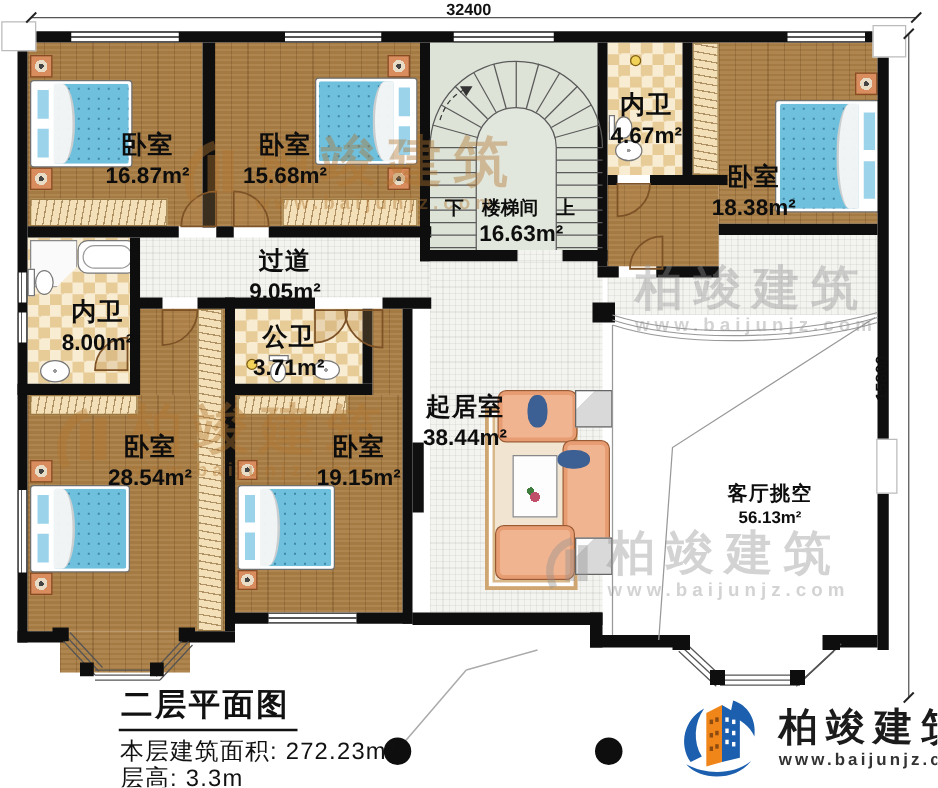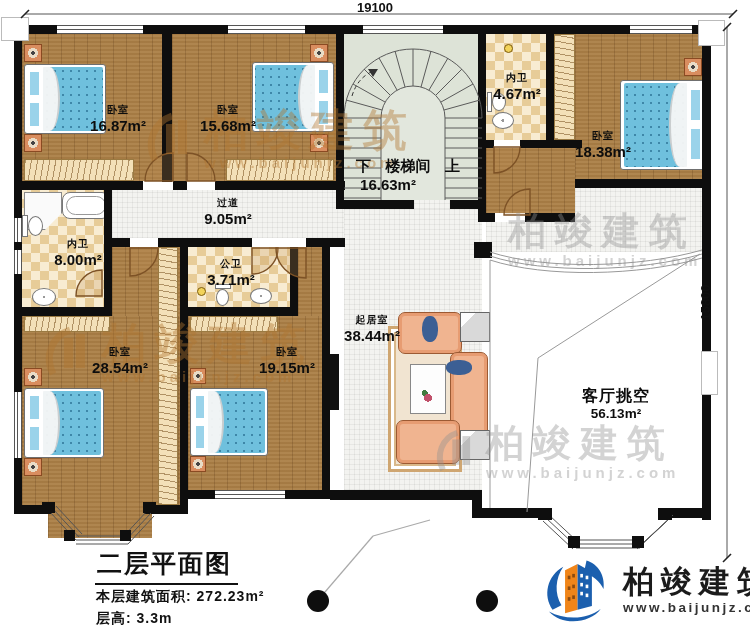--- a/index.html
+++ b/index.html
@@ -33,34 +33,34 @@
   .lamp{position:absolute;width:9px;height:9px;border:1.5px solid #7c5c10;background:#f2d35a;border-radius:50%;box-sizing:border-box;}
   .carpet{position:absolute;background:#f1e4d1;border:3px solid #cfa671;box-shadow:inset 0 0 0 3px #fff,inset 0 0 0 5px #d9b88a;}
   .ctable{position:absolute;background:#fdfdfd;border:1px solid #888;background-image:radial-gradient(circle at 50% 68%,#c0506a 0 4px,transparent 4px),radial-gradient(circle at 40% 58%,#3f7d3f 0 3px,transparent 3px);}
   .sofa{position:absolute;background:#f0b490;border:1px solid #9c5a33;border-radius:7px;box-shadow:inset 0 0 0 3px #e79c72;}
   .etable{position:absolute;background:#d9d9d9;border:1px solid #666;background-image:linear-gradient(135deg,#fdfdfd 10px,transparent 10px);}
   .person{position:absolute;background:#3c5f94;border-radius:45%;}
   .tv{position:absolute;background:#101010;}
   .column-sq{position:absolute;background:#0e0e0e;}
   
   .rlabel{position:absolute;text-align:center;color:#0d0d0d;line-height:1.25;font-weight:700;}
-  .rlabel .nm{font-size:10px;letter-spacing:1px;}
-  .rlabel .ar{font-size:15px;}
+  .rlabel .nm{font-size:20px;letter-spacing:1px;}
+  .rlabel .ar{font-size:18px;}
   .dimt{position:absolute;font-size:13px;font-weight:700;color:#111;text-align:center;}
   .stair-row{position:absolute;display:flex;justify-content:space-between;font-size:15px;font-weight:700;color:#0d0d0d;}
   
   .wm{position:absolute;display:flex;align-items:center;gap:10px;pointer-events:none;}
   .wm .big{font-size:44px;font-weight:900;letter-spacing:9px;white-space:nowrap;line-height:1;}
   .wm .url{font-size:15px;font-weight:700;letter-spacing:4px;white-space:nowrap;margin-top:2px;}
   .wm-tan{color:rgba(176,116,48,.42);}
   .wm-gray{color:rgba(145,145,145,.40);}
   .wm-sm .big{font-size:38px;}
   
   .tblock-title{position:absolute;display:flex;align-items:baseline;gap:14px;border-bottom:2px solid #111;padding:0 6px 3px 2px;font-weight:900;color:#111;font-size:25px;letter-spacing:2px;}
-  .tblock-row{position:absolute;font-size:14px;font-weight:700;color:#111;letter-spacing:1px;}
+  .tblock-row{position:absolute;font-size:19px;font-weight:400;color:#111;letter-spacing:1px;}
   
   .logo{position:absolute;display:flex;align-items:center;gap:9px;}
   .logo .lname{font-size:31px;font-weight:900;color:#1b1b1b;letter-spacing:7px;white-space:nowrap;line-height:1.1;}
   .logo .lurl{font-size:13.5px;font-weight:800;color:#333;letter-spacing:2.5px;white-space:nowrap;}
 </style>
 </head>
 <body>
 
 <div class="stage">
 
@@ -361,21 +361,21 @@
   </div>
   <div class="rlabel" style="left:178px;top:104px;width:100px">
     <div class="nm">卧室</div>
     <div class="ar">15.68m²</div>
   </div>
   <div class="stair-row" style="left:356px;top:157px;width:104px">
     <span>下</span>
     <span>楼梯间</span>
     <span>上</span>
   </div>
-  <div class="rlabel" style="left:336px;top:176px;width:104px">
+  <div class="rlabel" style="left:365px;top:176px;width:104px">
     <div class="ar">16.63m²</div>
   </div>
   <div class="rlabel" style="left:486px;top:72px;width:62px">
     <div class="nm">内卫</div>
     <div class="ar">4.67m²</div>
   </div>
   <div class="rlabel" style="left:558px;top:130px;width:90px">
     <div class="nm">卧室</div>
     <div class="ar">18.38m²</div>
   </div>
@@ -401,21 +401,21 @@
   </div>
   <div class="rlabel" style="left:330px;top:314px;width:84px">
     <div class="nm">起居室</div>
     <div class="ar">38.44m²</div>
   </div>
   <div class="rlabel" style="left:568px;top:386px;width:96px">
     <div class="nm" style="font-size:16px">客厅挑空</div>
     <div class="ar" style="font-size:13.5px">56.13m²</div>
   </div>
 
-  <div class="dimt" style="left:340px;top:0px;width:70px">19100</div>
+  <div class="dimt" style="left:340px;top:0px;width:70px">32400</div>
   <div class="dimt" style="left:670px;top:295px;width:70px;transform:rotate(-90deg)">15800</div>
 
   <div class="tblock-title" style="left:95px;top:547px">
     <span>二层平面图</span>
   </div>
   <div class="tblock-row" style="left:96px;top:588px">
     <span>本层建筑面积:</span>
     <span>272.23m²</span>
   </div>
   <div class="tblock-row" style="left:96px;top:610px">

